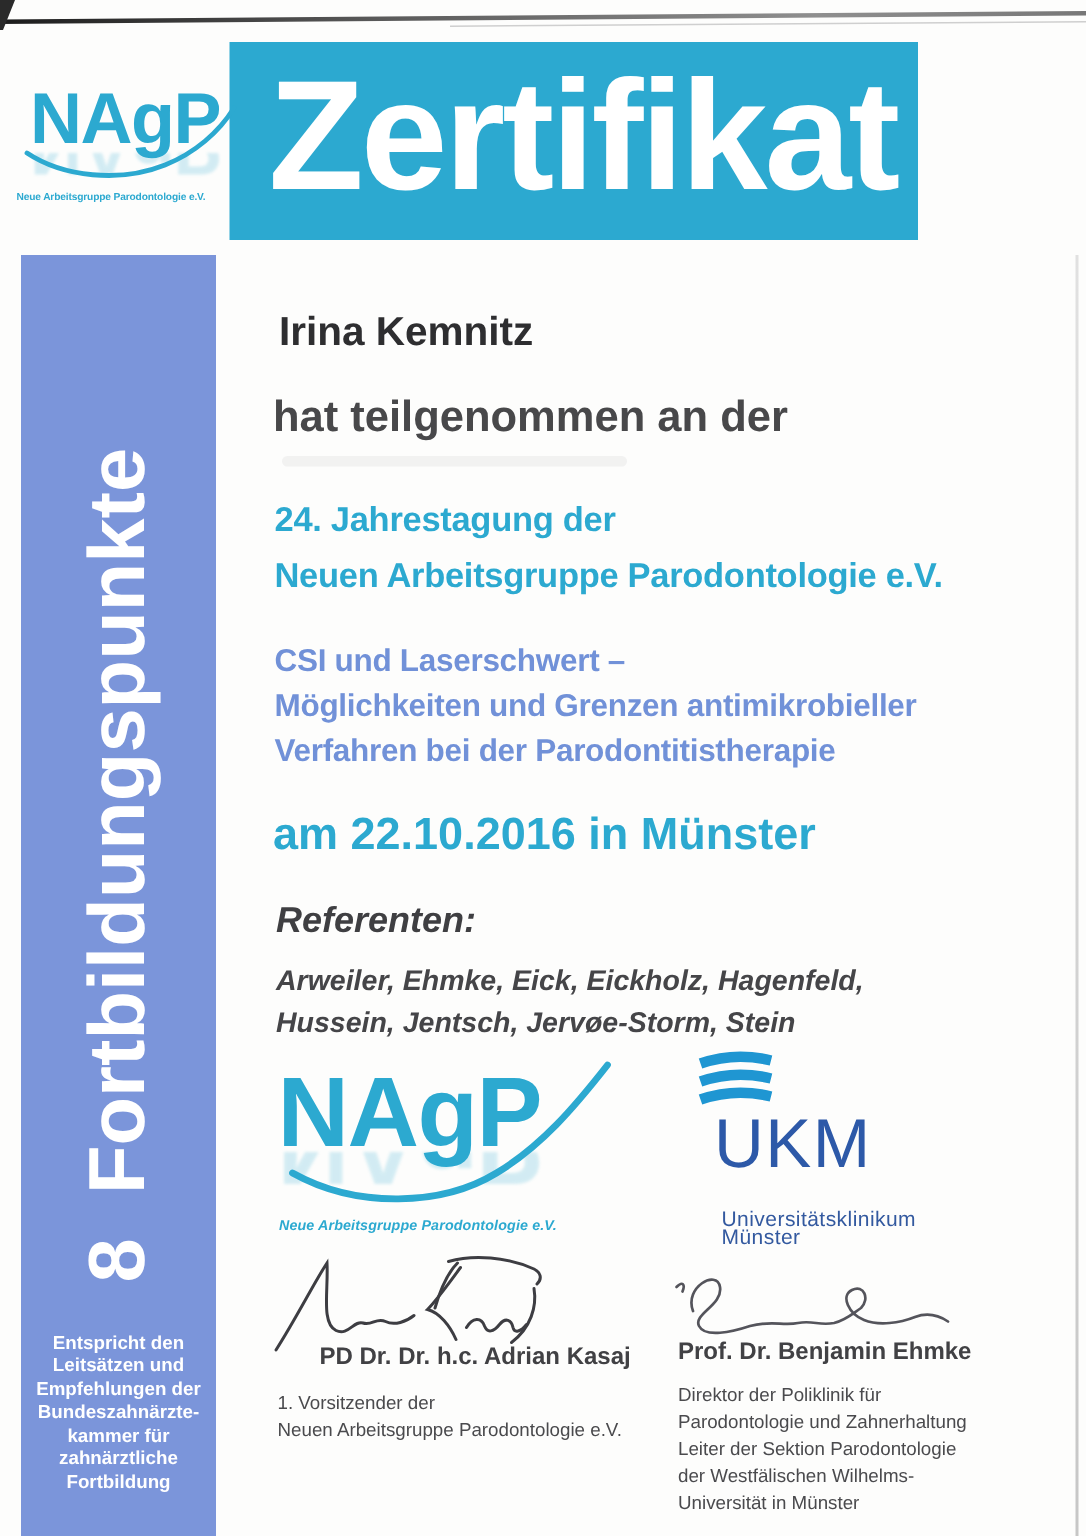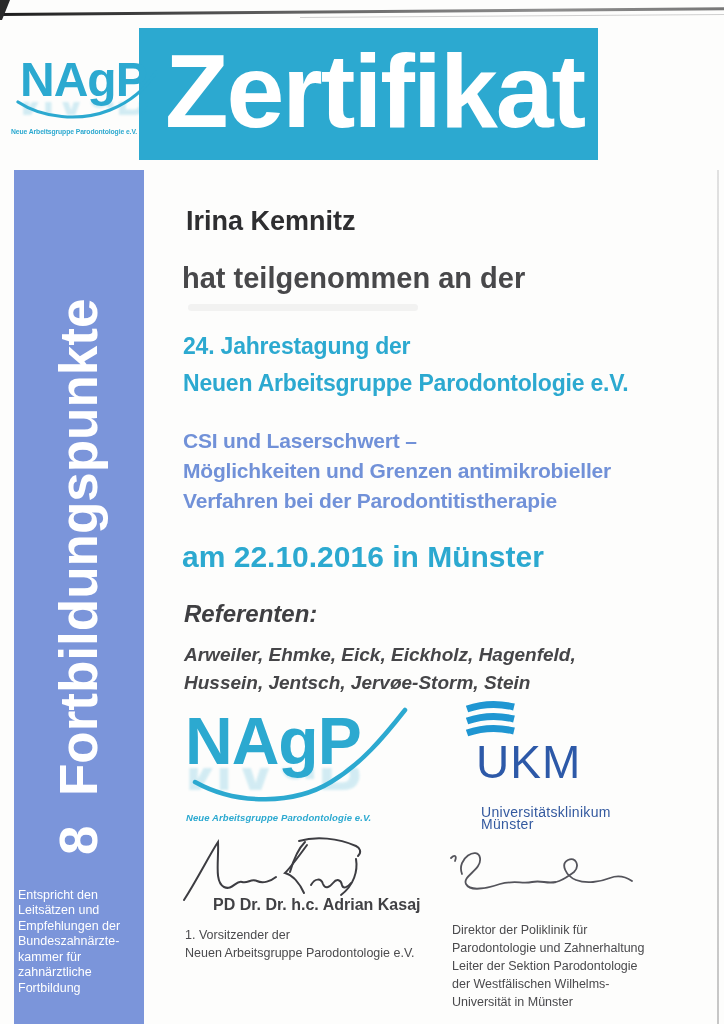--- a/index.html
+++ b/index.html
@@ -14,21 +14,21 @@
   .scan-topline2 { position:absolute; left:300px; top:17px; width:424px; height:1px;
     background:#cfcfcf; transform:rotate(-0.4deg); transform-origin:left center; }
   .scan-corner { position:absolute; left:0; top:0; width:10px; height:20px; background:#2a2a2a;
     clip-path:polygon(0 0,100% 0,20% 100%,0 100%); }
   .scan-rightedge { position:absolute; left:717px; top:170px; width:2px; height:854px;
     background:linear-gradient(#dcdcdc,#bdbdbd); opacity:.85; }
   .scan-smudge { position:absolute; left:188px; top:304px; width:230px; height:7px;
     background:#ececec; border-radius:4px; opacity:.7; }
 
   
-  .band { position:absolute; left:139px; top:28px; width:459px; height:132px; background:var(--cyan,#2ca9d0); }
+  .band { position:absolute; left:153px; top:28px; width:459px; height:132px; background:var(--cyan,#2ca9d0); }
   .band-title { position:absolute; left:26px; top:-6px; color:#ffffff; font-weight:bold;
     font-size:104px; line-height:138px; letter-spacing:-2px; white-space:nowrap; }
 
   
   .nagp-letters { position:absolute; color:var(--cyan,#2ca9d0); font-weight:bold; letter-spacing:-1px; white-space:nowrap; }
   .nagp-reflect { position:absolute; color:var(--cyan,#2ca9d0); font-weight:bold; letter-spacing:-1px;
     transform:scaleY(-1); opacity:.2; filter:blur(1.2px); overflow:hidden; white-space:nowrap; }
   .nagp-tagline { position:absolute; color:var(--cyan,#2ca9d0); font-weight:bold; white-space:nowrap; }
   .swoosh { position:absolute; pointer-events:none; }
 
@@ -40,22 +40,22 @@
   .logo-bottom { position:absolute; left:183px; top:702px; width:230px; height:130px; }
   .logo-bottom .nagp-letters { left:2px; top:6px; font-size:66px; line-height:66px; }
   .logo-bottom .nagp-reflect { left:2px; top:66px; font-size:66px; line-height:66px; height:32px; }
   .logo-bottom .nagp-tagline { left:3px; top:110px; font-size:9.5px; font-style:italic; letter-spacing:.1px; }
 
   
   .sidebar { position:absolute; left:14px; top:170px; width:130px; height:854px; background:var(--periwinkle,#7b95da); }
   .sidebar-vtext { position:absolute; left:94px; bottom:169px; transform:rotate(-90deg);
     transform-origin:left bottom; white-space:pre; color:#ffffff; font-weight:bold;
     font-size:53px; line-height:58px; letter-spacing:0; }
-  .sidebar-note { position:absolute; left:4px; bottom:28px; width:122px; 
-    color:#ffffff; font-weight:normal; font-size:12.5px; line-height:15.5px; white-space:pre-line; }
+  .sidebar-note { position:absolute; left:4px; bottom:28px; width:122px; text-align:center;
+    color:#ffffff; font-weight:bold; font-size:12.5px; line-height:15.5px; white-space:pre-line; }
 
   
   .txt { position:absolute; white-space:pre-line; }
   .recipient { left:186px; top:206px; font-size:27px; font-weight:bold; color:#2e2e30; }
   .intro { left:182px; top:262px; font-size:29px; font-weight:bold; color:#48484a; }
   .event { left:183px; top:328px; font-size:23px; line-height:37px; font-weight:bold; color:var(--cyan,#2ca9d0); letter-spacing:-.2px; }
   .topic { left:183px; top:426px; font-size:21px; line-height:30px; font-weight:bold; color:var(--periwinkle-text,#7191d8); letter-spacing:-.2px; }
   .dateline { left:182px; top:540px; font-size:30px; font-weight:bold; color:var(--cyan,#2ca9d0); }
   .ref-label { left:184px; top:600px; font-size:24px; font-weight:bold; font-style:italic; color:#3f3f42; }
   .speakers { left:184px; top:641px; font-size:19px; line-height:28px; font-weight:bold; font-style:italic; color:#454548; }
@@ -157,19 +157,20 @@
   <div class="sig-name sig-name-left">PD Dr. Dr. h.c. Adrian Kasaj</div>
   <div class="sig-role sig-role-left">1. Vorsitzender der
 Neuen Arbeitsgruppe Parodontologie e.V.</div>
 
   <svg class="sig-img" style="left:446px;top:842px;" width="195" height="56" viewBox="0 0 195 56">
     <g fill="none" stroke="#54545b" stroke-width="1.8" stroke-linecap="round">
       <path d="M5,16 C9,12 11,14 9,19"></path>
       <path d="M16,32 C10,16 32,4 34,16 C36,28 16,34 20,42 C24,50 42,46 54,42 C68,38 76,42 86,40 C96,38 100,42 110,40 C118,38 122,34 128,30 C134,24 130,14 122,18 C114,22 120,34 130,38 C140,42 154,40 164,36 C172,33 180,35 186,39"></path>
     </g>
   </svg>
+  <div class="sig-name sig-name-right">Prof. Dr. Benjamin Ehmke</div>
   <div class="sig-role sig-role-right">Direktor der Poliklinik für
 Parodontologie und Zahnerhaltung
 Leiter der Sektion Parodontologie
 der Westfälischen Wilhelms-
 Universität in Münster</div>
 
 </div>
 
 </body></html>

